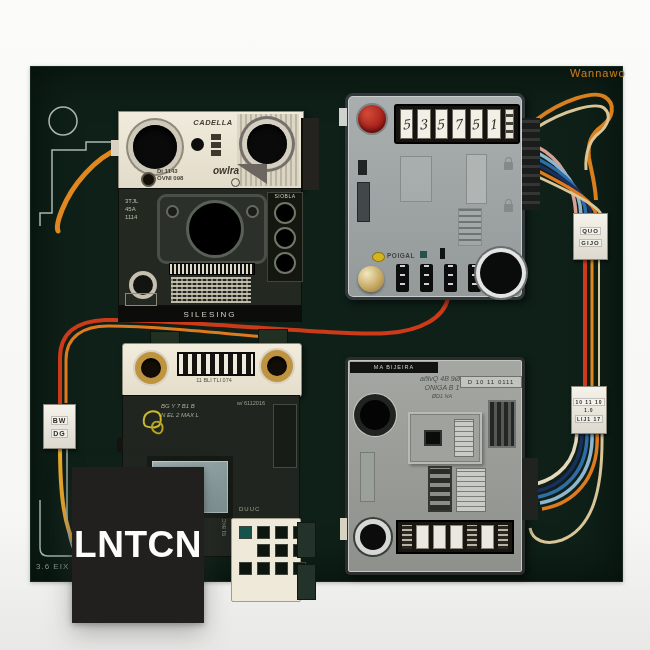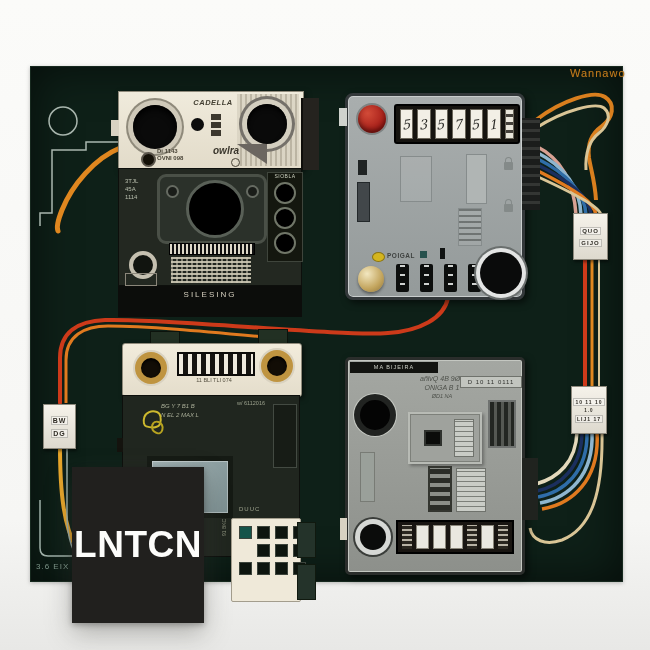--- a/index.html
+++ b/index.html
@@ -12,21 +12,21 @@
     box-shadow:inset 0 0 46px rgba(0,0,0,.6),0 1px 4px rgba(0,0,0,.25);
     border:1px solid #17291f;z-index:1;}
   .svg-layer{left:0;top:0;width:650px;height:650px;z-index:2;pointer-events:none;}
   .module{z-index:3;}
   .conn-block{z-index:4;background:linear-gradient(#f5f2ea,#ddd9ce);
     border:1px solid #8d897d;box-shadow:1px 2px 3px rgba(0,0,0,.5);
     display:flex;flex-direction:column;align-items:center;justify-content:center;gap:4px;}
   .conn-block span{font-size:6px;font-weight:bold;color:#2e2b24;letter-spacing:1px;
     background:rgba(255,255,255,.4);padding:0 1px;border:1px solid rgba(40,40,30,.25);}
   
-  .m1{left:118px;top:91px;width:184px;height:212px;}
+  .m1{left:118px;top:111px;width:184px;height:212px;}
   .m1 .panel{left:0;top:0;width:184px;height:77px;background:linear-gradient(#f0ebdc,#e2dbc9);
     border:1px solid #8f8a7b;box-shadow:2px 2px 5px rgba(0,0,0,.5);}
   .hole{border-radius:50%;background:#0a0a0a;}
   .m1 .holeL{left:14px;top:13px;width:44px;height:44px;
     box-shadow:0 0 0 5px #cfc9b9,0 0 0 7px #8f8a7b,inset 0 4px 6px #000;}
   .m1 .machinery{left:118px;top:2px;width:62px;height:72px;
     background:repeating-linear-gradient(90deg,#d9d3c2 0 3px,#b4ad9b 3px 5px);opacity:.85;}
   .m1 .holeR{left:128px;top:12px;width:40px;height:40px;
     box-shadow:0 0 0 5px #d4cfc0,0 0 0 8px #75716a,inset 0 3px 5px #000;}
   .m1 .flap{left:118px;top:52px;width:0;height:0;border-top:20px solid #6b6660;
@@ -58,21 +58,21 @@
   .m1 .rpanel .pc{width:18px;height:18px;border-radius:50%;background:#000;
     border:2px solid #707668;margin:3px auto 0;}
   .m1 .barcode{left:50px;top:74px;width:84px;height:10px;
     background:repeating-linear-gradient(90deg,#ddd8c8 0 2px,#111 2px 4px);border:1px solid #000;}
   .m1 .qr{left:52px;top:88px;width:80px;height:26px;background-color:#20251f;
     background-image:repeating-linear-gradient(0deg,rgba(205,200,180,.9) 0 2px,transparent 2px 4px),
       repeating-linear-gradient(90deg,rgba(205,200,180,.55) 0 2px,transparent 2px 5px);}
   .m1 .ring{left:10px;top:82px;width:20px;height:20px;border-radius:50%;
     border:4px solid #c5c0b0;background:#11140f;}
   .m1 .orect{left:6px;top:104px;width:30px;height:11px;border:1px solid #8b867a;}
-  .m1 .footer{left:0;top:195px;width:184px;height:31px;background:#0c0d0b;
+  .m1 .footer{left:0;top:195px;width:184px;height:16px;background:#0c0d0b;
     text-align:center;line-height:17px;font-size:8px;color:#d6d0bf;letter-spacing:2px;}
   
   .m2{left:345px;top:93px;width:180px;height:207px;border:3px solid #33383a;border-radius:8px;
     background:linear-gradient(#a9aeae,#949a9a);
     box-shadow:inset 0 0 0 1px #c9cdcd,3px 3px 7px rgba(0,0,0,.55);box-sizing:border-box;}
   .m2 .redbtn{left:10px;top:9px;width:28px;height:28px;border-radius:50%;
     background:radial-gradient(circle at 35% 30%,#d24b38,#a31b16 70%);
     box-shadow:0 0 0 2px #7e8383,inset 0 -3px 5px rgba(0,0,0,.45);}
   .m2 .counter{left:46px;top:8px;width:126px;height:40px;background:#15130f;
     border:2px solid #000;border-radius:3px;display:flex;align-items:center;gap:4px;

